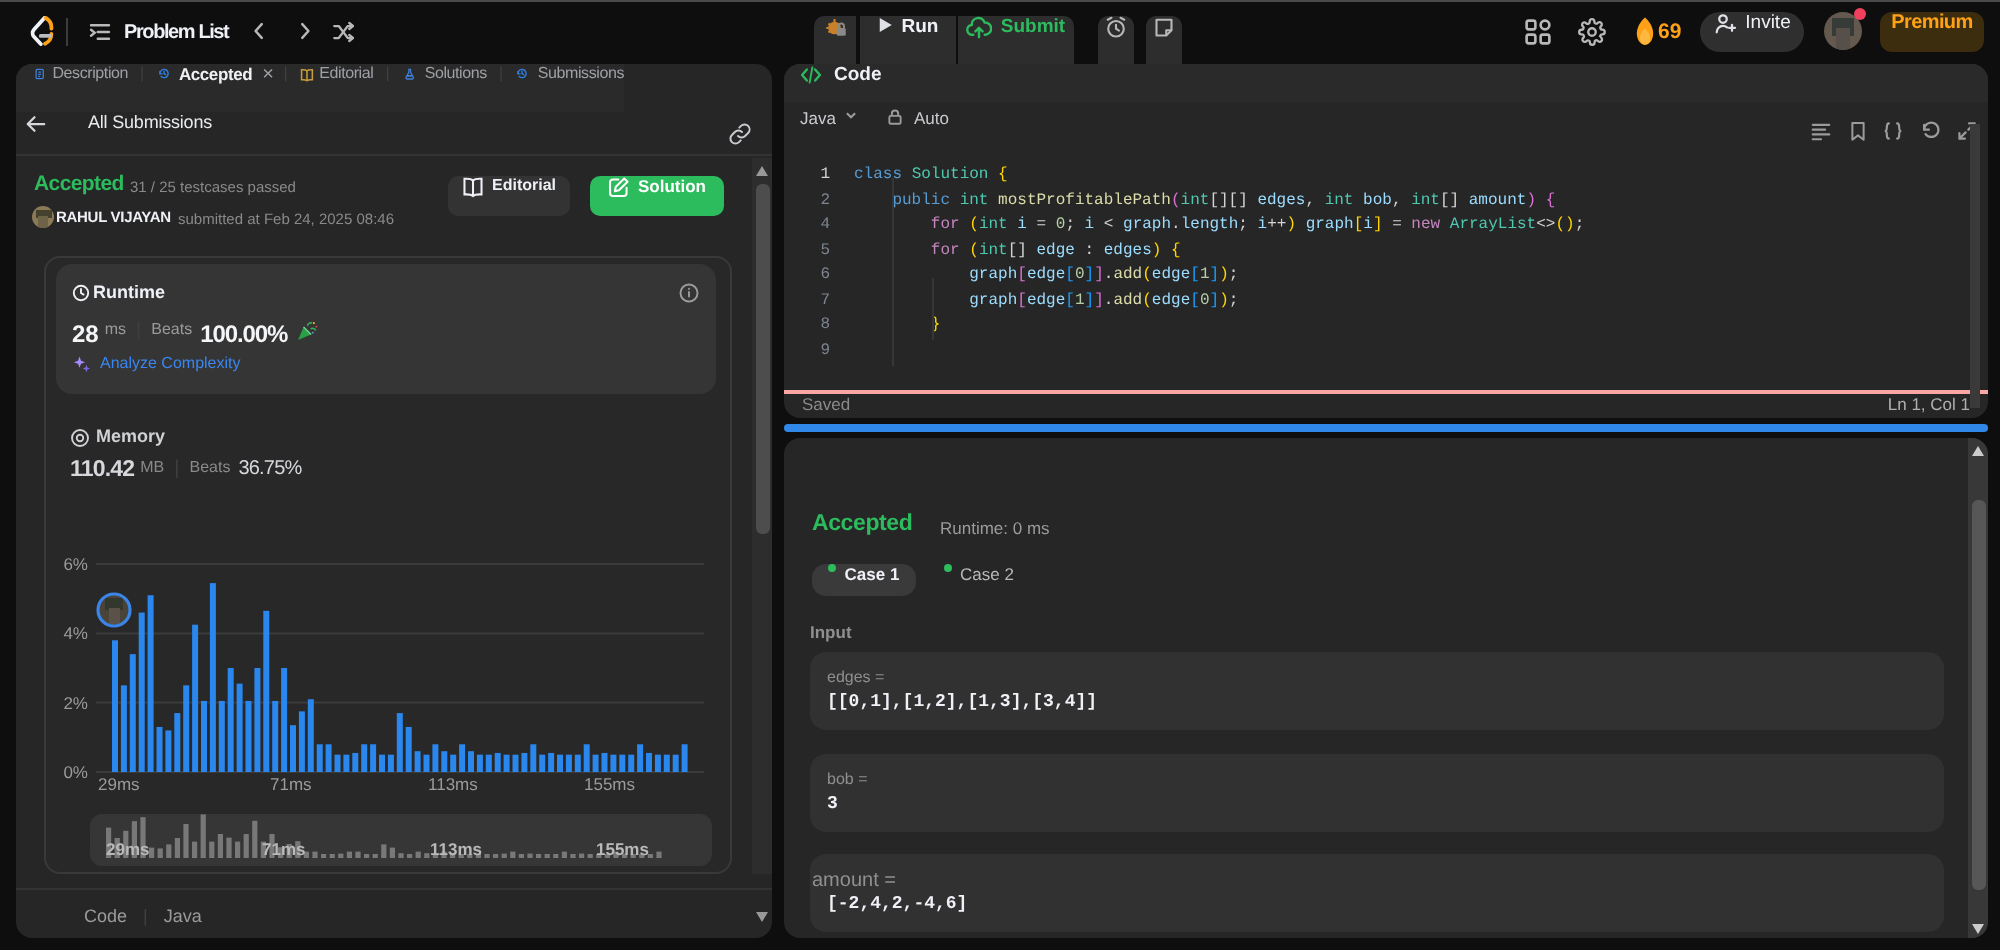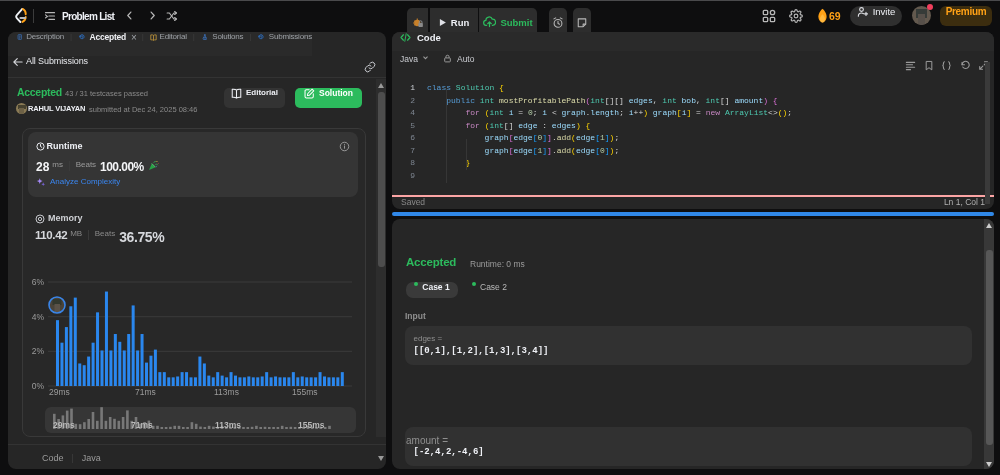--- a/index.html
+++ b/index.html
@@ -1,21 +1,21 @@
 <!DOCTYPE html>
 <html><head>
 <meta charset="utf-8">
 <style>
 * { margin:0; padding:0; box-sizing:border-box; }
 html,body { width:1000px; height:475px; background:#0e0e0f; font-family:"Liberation Sans", sans-serif; overflow:hidden; }
 .abs { position:absolute; }
 .row { display:flex; align-items:flex-start; }
 .mono { font-family:"Liberation Mono", monospace; }
 #nav { position:absolute; left:0; top:0; width:1000px; height:30px; background:#0e0e0f; border-top:1px solid #4a4a4c; }
-.navbtn { background:#2d2d2d; height:29px; display:flex; align-items:center; justify-content:center; }
+.navbtn { background:#2d2d2d; height:29px; display:flex; align-items:flex-start; justify-content:center; }
 #lpanel { position:absolute; left:8px; top:32px; width:378px; height:437px; background:#262626; border-radius:8px; overflow:hidden; }
 #rtop  { position:absolute; left:392px; top:32px; width:602px; height:177px; background:#262626; border-radius:8px; overflow:hidden; }
 #rdiv  { position:absolute; left:392px; top:211.5px; width:602px; height:4px; background:#3088e8; border-radius:2px; }
 #rbot  { position:absolute; left:392px; top:219px; width:602px; height:250px; background:#262626; border-radius:8px; overflow:hidden; }
 #codearea .cl { white-space:pre; height:12.5px; }
 #codearea .ln { display:inline-block; width:23px; text-align:right; margin-right:12px; color:#7d8590; }
 #codearea .lnw { color:#cfd3d8; }
 .kb{color:#569CD6}.kt{color:#4EC9B0}.kc{color:#C586C0}.v{color:#9CDCFE}.m{color:#DCDCAA}.n{color:#B5CEA8}.b1{color:#ffd602}.b2{color:#DA70D6}.b3{color:#179FFF}
 .sep { color:#3f3f3f; }
 </style>
@@ -144,34 +144,34 @@
         <path d="M2.5 8a5.5 5.5 0 1 1 1.6 3.9"></path>
         <path d="M2.5 8.5V5.3M2.5 8.5h3" stroke-width="1.6"></path>
         <path d="M8 5v3.2l2.2 1.3"></path>
       </svg>
     <span style="margin-left:5px">Submissions</span>
   </div>
   <div class="abs row" style="left:0;top:24px;width:378px;height:22px;border-bottom:1px solid #333">
     <svg style="margin-left:4px" width="12" height="12" viewBox="0 0 16 16" fill="none" stroke="#d4d6da" stroke-width="1.5" stroke-linecap="round" stroke-linejoin="round">
         <path d="M13.5 8h-11M7 3.5L2.5 8 7 12.5"></path>
       </svg>
-    <span style="margin-left:2px;font-size:9px;letter-spacing:-0.1px;color:#e8eaee">All Submissions</span>
+    <span style="margin-left:20px;font-size:9px;letter-spacing:-0.1px;color:#e8eaee">All Submissions</span>
     <svg class="abs" style="left:356px;top:5px" width="12" height="12" viewBox="0 0 24 24" fill="none" stroke="#c9cbd0" stroke-width="2" stroke-linecap="round">
         <path d="M10 14a5 5 0 0 0 7.1 0l3-3a5 5 0 0 0-7.1-7.1l-1.7 1.7"></path>
         <path d="M14 10a5 5 0 0 0-7.1 0l-3 3a5 5 0 0 0 7.1 7.1l1.7-1.7"></path>
       </svg>
   </div>
   <div class="abs" style="left:9px;top:54px;font-size:10.5px;font-weight:700;letter-spacing:-0.3px;color:#2cbb5d">Accepted</div>
-  <div class="abs" style="left:57px;top:57px;font-size:7.5px;color:#8a8a8a">43 / 31 testcases passed</div>
+  <div class="abs" style="left:57px;top:57px;font-size:7.5px;color:#8a8a8a">31 / 25 testcases passed</div>
   <div class="abs" style="left:8px;top:71px;width:11px;height:11px;border-radius:50%;background:#8a7a55;overflow:hidden">
       <div class="abs" style="left:1.5px;top:1.5px;width:8px;height:4px;background:#46412f"></div>
       <div class="abs" style="left:3px;top:5px;width:5px;height:6px;background:#6e6247"></div>
     </div>
   <div class="abs" style="left:20px;top:72px;font-size:7.5px;font-weight:700;letter-spacing:-0.15px;color:#eff1f6">RAHUL VIJAYAN</div>
-  <div class="abs" style="left:81px;top:73px;font-size:7.5px;color:#8a8a8a">submitted at Dec 24, 2025 08:46</div>
+  <div class="abs" style="left:81px;top:73px;font-size:7.5px;color:#8a8a8a">submitted at Feb 24, 2025 08:46</div>
   <div class="abs row" style="left:216px;top:56px;height:20px;background:#333;border-radius:5px;padding:0 7px">
     <svg width="11" height="11" viewBox="0 0 16 16" fill="none" stroke="#eff1f6" stroke-width="1.5">
         <path d="M8 3.2C6.8 2 5 1.8 1.8 2v11.4c3.2-.2 5 0 6.2 1.2 1.2-1.2 3-1.4 6.2-1.2V2C11 1.8 9.2 2 8 3.2z"></path>
         <path d="M8 3.2v11.2"></path>
       </svg>
     <span style="margin-left:4px;font-size:8px;font-weight:600;color:#eff1f6">Editorial</span>
   </div>
   <div class="abs row" style="left:287px;top:56px;height:20px;background:#2cbb5d;border-radius:5px;padding:0 9px">
     <svg width="11" height="11" viewBox="0 0 16 16" fill="none" stroke="#fff" stroke-width="1.5" stroke-linecap="round" stroke-linejoin="round">
         <path d="M13.5 8.5v4a2 2 0 0 1-2 2H3.5a2 2 0 0 1-2-2v-8a2 2 0 0 1 2-2h4"></path>
@@ -216,21 +216,21 @@
   <svg class="abs" style="left:27px;top:182px" width="10" height="10" viewBox="0 0 16 16" fill="none" stroke="#cfd1d5" stroke-width="1.5">
       <circle cx="8" cy="8" r="6.4"></circle>
       <circle cx="8" cy="8" r="2.6"></circle>
     </svg>
   <div class="abs" style="left:40px;top:181px;font-size:9px;font-weight:600;color:#cfd1d5">Memory</div>
   <div class="abs row" style="left:27px;top:197px;height:15px">
     <span style="font-size:11.5px;font-weight:700;letter-spacing:-0.4px;color:#d6d8dc">110.42</span>
     <span style="font-size:8px;color:#8a8a8a;margin-left:3px">MB</span>
     <span class="sep" style="margin:0 5px;font-size:10px">|</span>
     <span style="font-size:8px;color:#8a8a8a">Beats</span>
-    <span style="font-size:14px;font-weight:700;letter-spacing:-0.4px;color:#d6d8dc;margin-left:4px">36.75%</span>
+    <span style="font-size:10px;font-weight:400;letter-spacing:-0.4px;color:#d6d8dc;margin-left:4px">36.75%</span>
   </div>
   <div class="abs" style="left:0;top:240px;width:360px;height:125px"><svg width="360" height="125" viewBox="0 0 360 125">
         <line x1="40" y1="10.0" x2="344" y2="10.0" stroke="#3b3b3b" stroke-width="1"></line>
         <text x="36" y="13.0" text-anchor="end" font-size="8.5" fill="#9b9b9b" font-family="Liberation Sans">6%</text>
         <line x1="40" y1="44.7" x2="344" y2="44.7" stroke="#3b3b3b" stroke-width="1"></line>
         <text x="36" y="47.7" text-anchor="end" font-size="8.5" fill="#9b9b9b" font-family="Liberation Sans">4%</text>
         <line x1="40" y1="79.3" x2="344" y2="79.3" stroke="#3b3b3b" stroke-width="1"></line>
         <text x="36" y="82.3" text-anchor="end" font-size="8.5" fill="#9b9b9b" font-family="Liberation Sans">2%</text>
         <line x1="40" y1="114.0" x2="344" y2="114.0" stroke="#3b3b3b" stroke-width="1"></line>
         <text x="36" y="117.0" text-anchor="end" font-size="8.5" fill="#9b9b9b" font-family="Liberation Sans">0%</text>
@@ -456,20 +456,24 @@
   </div>
   <div class="abs row" style="left:80px;top:63px;height:16px">
     <span style="width:4px;height:4px;border-radius:50%;background:#2cbb5d"></span>
     <span style="margin-left:4px;font-size:8.5px;color:#b9b9b9">Case 2</span>
   </div>
   <div class="abs" style="left:13px;top:92px;font-size:8.5px;font-weight:600;color:#8f8f8f">Input</div>
   <div class="abs" style="left:13px;top:107px;width:567px;height:39px;background:#313131;border-radius:8px">
     <div class="abs" style="left:8.5px;top:8px;font-size:8px;color:#8f8f8f">edges =</div>
     <div class="abs mono" style="left:8.5px;top:20px;font-size:9px;font-weight:700;color:#eff1f6">[[0,1],[1,2],[1,3],[3,4]]</div>
   </div>
+  <div class="abs" style="left:13px;top:157.5px;width:567px;height:39px;background:#313131;border-radius:8px">
+    <div class="abs" style="left:8.5px;top:8px;font-size:8px;color:#8f8f8f">bob =</div>
+    <div class="abs mono" style="left:8.5px;top:20px;font-size:9px;font-weight:700;color:#eff1f6">3</div>
+  </div>
   <div class="abs" style="left:13px;top:207.5px;width:567px;height:39px;background:#313131;border-radius:8px">
     <div class="abs" style="left:1px;top:8px;font-size:10px;color:#8f8f8f">amount =</div>
     <div class="abs mono" style="left:8.5px;top:20px;font-size:9px;font-weight:700;color:#eff1f6">[-2,4,2,-4,6]</div>
   </div>
   <div class="abs" style="left:592px;top:0;width:10px;height:250px;background:#383838"></div>
   <div class="abs" style="left:593.5px;top:31px;width:7px;height:195px;background:#575757;border-radius:3px"></div>
   <div class="abs" style="left:594px;top:4px;width:0;height:0;border-left:3.5px solid transparent;border-right:3.5px solid transparent;border-bottom:5px solid #ccc"></div>
   <div class="abs" style="left:594px;top:243px;width:0;height:0;border-left:3.5px solid transparent;border-right:3.5px solid transparent;border-top:5px solid #ccc"></div>
 </div>
 

